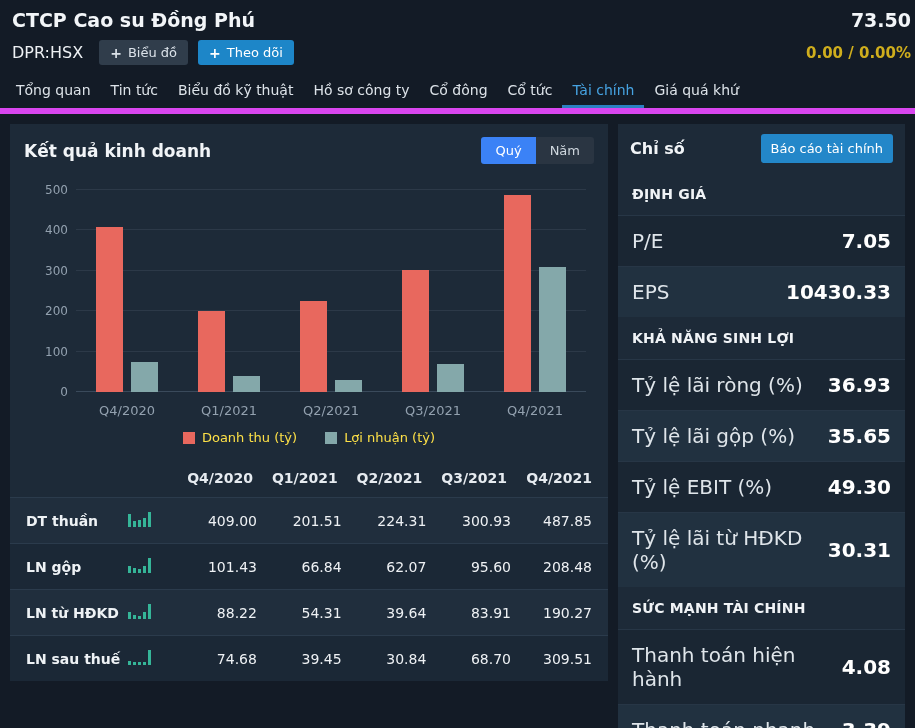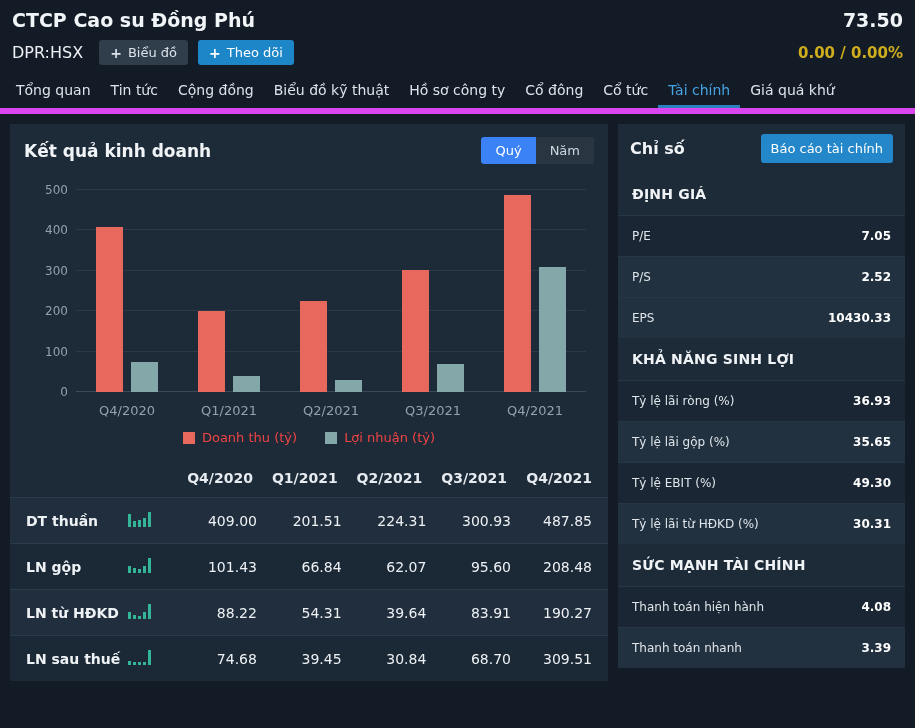--- a/index.html
+++ b/index.html
@@ -3,21 +3,21 @@
 <meta charset="utf-8">
 <style>
   * { box-sizing: border-box; margin: 0; padding: 0; }
   html,body { width:915px; height:728px; overflow:hidden; }
   body {
     background:#131b26;
     font-family:"DejaVu Sans","Liberation Sans",sans-serif;
     color:#e8ecf0;
   }
   
-  .top { padding:9px 12px 0 12px; }
+  .top { padding:9px 4px 0 12px; }
   .row1 { display:flex; justify-content:space-between; align-items:center; }
   .company { font-size:19px; font-weight:bold; color:#f2f5f8; }
   .price { font-size:19px; font-weight:bold; color:#f2f5f8; }
   .row2 { display:flex; align-items:center; margin-top:9px; }
   .ticker { font-size:16px; color:#eef1f4; }
   .btn { border:none; cursor:pointer; border-radius:3px; font-family:inherit; display:inline-flex; align-items:center; gap:6px; }
   .btn-chart { background:#303d4b; color:#dbe2e9; font-size:13px; padding:5px 11px; margin-left:16px; }
   .btn-follow { background:#1d86c8; color:#ffffff; font-size:13px; padding:5px 11px; margin-left:10px; }
   .plus { font-size:14px; font-weight:bold; line-height:1; }
   .change { margin-left:auto; color:#cfae1d; font-weight:bold; font-size:15px; }
@@ -40,21 +40,21 @@
   .chart { position:relative; height:232px; margin:14px 14px 0 14px; }
   .plot { position:absolute; left:52px; right:8px; top:4px; bottom:26px; }
   .grid { position:absolute; left:0; right:0; height:1px; background:rgba(157,174,192,0.12); }
   .grid.base { background:#3a4a5b; }
   .ylab { position:absolute; left:-50px; width:42px; text-align:right; transform:translateY(50%); font-size:12px; color:#93a1af; }
   .groups { position:absolute; left:0; right:0; top:0; bottom:0; display:flex; }
   .group { flex:1; display:flex; justify-content:center; align-items:flex-end; gap:8px; }
   .bar { width:27px; }
   .xlabels { position:absolute; left:52px; right:8px; bottom:0; display:flex; }
   .xlab { flex:1; text-align:center; font-size:13px; color:#93a1af; padding-top:7px; }
-  .legend { display:flex; justify-content:center; gap:28px; padding:12px 0 4px 0; font-size:13px; color:#ef4444; }
+  .legend { display:flex; justify-content:center; gap:28px; padding:12px 0 4px 0; font-size:13px; color:#fde047; }
   .litem { display:inline-flex; align-items:center; }
   .swatch { width:12px; height:12px; display:inline-block; margin-right:7px; }
   
   .tbl { width:100%; border-collapse:collapse; font-size:14px; margin-top:10px; }
   .tbl th { font-weight:bold; color:#e6ebf0; padding:11px 8px; }
   .tbl td { padding:13px 4px; }
   .tbl .num { text-align:right; }
   .tbl td.num { color:#eef1f4; }
   .tbl th.num:last-child, .tbl td.num:last-child { padding-right:16px; }
   .lblc { text-align:left; padding-left:16px !important; width:110px; white-space:nowrap; }
@@ -63,21 +63,21 @@
   .rrow { border-top:1px solid #2b3b4c; }
   .rrow:nth-child(odd) { background:#202e3d; }
   .rrow:nth-child(even) { background:#1b2836; }
   .spark { display:inline-flex; align-items:flex-end; gap:2px; height:16px; }
   .sbar { width:3px; background:#35b598; display:inline-block; }
   
   .side-head { display:flex; justify-content:space-between; align-items:center; padding:10px 12px; }
   .side-title { font-size:16px; font-weight:bold; color:#f1f4f7; }
   .btn-report { background:#2387c9; color:#fff; font-size:13px; padding:7px 10px; }
   .sec-head { padding:13px 14px; font-size:14px; font-weight:bold; color:#f0f3f6; letter-spacing:0.2px; }
-  .srow { display:flex; justify-content:space-between; align-items:flex-end; padding:13px 14px; font-size:12px; border-top:1px solid #273646; }
+  .srow { display:flex; justify-content:space-between; align-items:center; padding:13px 14px; font-size:20px; border-top:1px solid #273646; }
   .srow { background:#1a2633; }
   .srow.alt { background:#213140; }
   .srow .lbl { color:#dfe5ea; }
   .srow .val { font-weight:bold; color:#ffffff; }
 </style>
 </head>
 <body>
 
 <div class="top">
   <div class="row1">
@@ -94,21 +94,20 @@
         <span class="plus">+</span>
         <span>Theo dõi</span>
       </button>
     <div class="change">0.00 / 0.00%</div>
   </div>
 </div>
 
 <nav class="nav">
     <div class="tab">Tổng quan</div>
     <div class="tab">Tin tức</div>
-    <div class="tab">Cộng đồng</div>
     <div class="tab">Biểu đồ kỹ thuật</div>
     <div class="tab">Hồ sơ công ty</div>
     <div class="tab">Cổ đông</div>
     <div class="tab">Cổ tức</div>
     <div class="tab active">Tài chính</div>
     <div class="tab">Giá quá khứ</div>
   </nav>
 
 <div class="content">
   <section class="panel left">
@@ -256,24 +255,20 @@
       <div class="side-title">Chỉ số</div>
       <button class="btn btn-report">Báo cáo tài chính</button>
     </div>
     <div class="side-body">
         <div class="sec-head">ĐỊNH GIÁ</div>
         <div class="srow">
           <span class="lbl">P/E</span>
           <span class="val">7.05</span>
         </div>
         <div class="srow alt">
-          <span class="lbl">P/S</span>
-          <span class="val">2.52</span>
-        </div>
-        <div class="srow alt">
           <span class="lbl">EPS</span>
           <span class="val">10430.33</span>
         </div>
         <div class="sec-head">KHẢ NĂNG SINH LỢI</div>
         <div class="srow">
           <span class="lbl">Tỷ lệ lãi ròng (%)</span>
           <span class="val">36.93</span>
         </div>
         <div class="srow alt">
           <span class="lbl">Tỷ lệ lãi gộp (%)</span>

